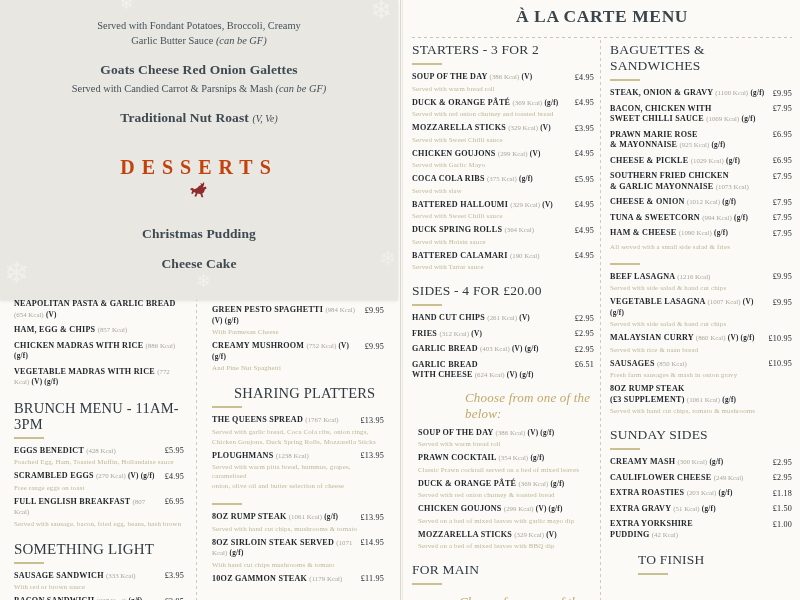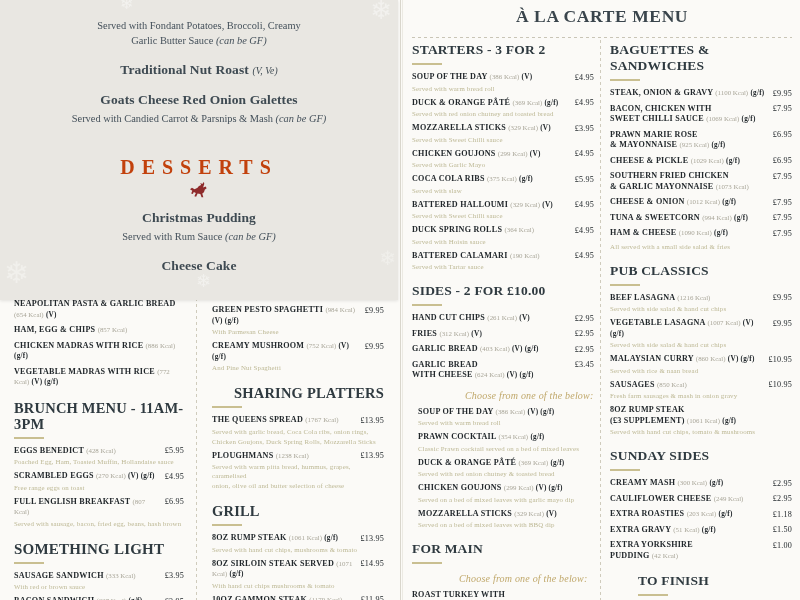--- a/index.html
+++ b/index.html
@@ -59,21 +59,21 @@
   .sf1 { right: 6px; top: -2px; font-size: 26px; }
   .sf2 { right: 2px; top: 248px; font-size: 20px; color: #f0efeb;}
   .sf3 { left: 4px; top: 258px; font-size: 30px; color: #f1f0ec;}
   .sf4 { left: 120px; top: -4px; font-size: 16px; color: #f3f2ef;}
   .sf5 { left: 196px; top: 272px; font-size: 18px; color: #f2f1ee;}
 
   
   .col { position: absolute; }
   .sec-head {
     font-family: "Liberation Serif", serif;
-    font-weight: bold; color: #2f3a40;
+    font-weight: normal; color: #2f3a40;
     font-size: 13.5px; letter-spacing: .2px;
     line-height: 16px;
   }
   .sec-rule {
     width: 30px; height: 2px; background: #c9bf91;
     margin: 5px 0 7px 0;
   }
   .row {
     display: flex; align-items: flex-start;
     justify-content: space-between;
@@ -88,21 +88,21 @@
   .tag  { font-weight: bold; color: #22282c; font-size: 7.2px; }
   .row .pr {
     font-weight: normal; color: #22282c; font-size: 8.1px;
     white-space: nowrap; letter-spacing: .2px; padding-top: .5px;
   }
   .desc {
     color: #bdb894; font-size: 6.9px; line-height: 9px;
     letter-spacing: .15px; margin-top: 1px;
   }
   .choose {
-    color: #c0a86b; font-size: 10px; font-style: italic;
+    color: #c0a86b; font-size: 13px; font-style: italic;
     letter-spacing: .2px; margin: 9px 0 6px 6px; padding-left: 47px;
   }
   .indent { margin-left: 6px; }
 
   .big-title {
     text-align: center; color: #3a454c;
     font-size: 17.5px; font-weight: bold; letter-spacing: .6px;
     padding-top: 6px;
   }
   .dash-rule {
@@ -228,21 +228,20 @@
               <div class="row">
                 <div class="nm">PLOUGHMANS <span class="kcal">(1238 Kcal)</span></div>
                 <div class="pr">£13.95</div>
               </div>
               <div class="desc">Served with warm pitta bread, hummus, grapes, caramelised</div>
               <div class="desc">onion, olive oil and butter selection of cheese</div>
             </div>
           </div>
       </div>
       <div style="margin-top:13px;">
-        <div class="sec-head" style="font-size:14.5px;">GRILL</div>
         <div class="sec-rule"></div>
         <div id="grill-items">
             <div>
               <div class="row">
                 <div class="nm">8OZ RUMP STEAK <span class="kcal">(1061 Kcal)</span> <span class="tag">(g/f)</span></div>
                 <div class="pr">£13.95</div>
               </div>
               <div class="desc">Served with hand cut chips, mushrooms &amp; tomato</div>
             </div>
             <div>
@@ -269,37 +268,36 @@
       <span class="snow sf1">❄</span>
       <span class="snow sf4">❄</span>
       <span class="snow sf2">❄</span>
       <span class="snow sf3">❄</span>
       <span class="snow sf5">❄</span>
       <div id="xmas-mains">
           <div style="margin-top: 14px;">
             <div class="xm-sub">Served with Fondant Potatoes, Broccoli, Creamy<br>Garlic Butter Sauce <i>(can be GF)</i></div>
           </div>
           <div style="margin-top: 14px;">
-            <div class="xm-title">Traditional Nut Roast <i style="font-size:9.5px;font-weight:normal;">(V, Ve)</i></div>
-          </div>
-          <div style="margin-top: 14px;">
             <div class="xm-title">Goats Cheese Red Onion Galettes</div>
             <div class="xm-sub">Served with Candied Carrot &amp; Parsnips &amp; Mash <i>(can be GF)</i></div>
+          </div>
+          <div style="margin-top: 14px;">
+            <div class="xm-title">Traditional Nut Roast <i style="font-size:9.5px;font-weight:normal;">(V, Ve)</i></div>
           </div>
         </div>
       <div class="xm-head">DESSERTS</div>
       <div class="deer">
         <svg width="22" height="18" viewBox="0 0 24 20" aria-hidden="true">
           <path d="M17.5 4.5c.6-1.2.3-2.6-.4-3.3-.2.9-.8 1.6-1.5 2-.6-.6-1.5-.9-2.4-.8.6.5 1 1.2 1.1 2-1.6.4-3 1.5-3.9 3L7 9.2 4.2 7.5 2 9.3l2.6 1.6-1.3 3 1.9.6 1-2.4 2.3 1.3-1.6 3.5 1.9.6 1.7-3.6 3 .6 1.3 3.5h2l-1.2-4.1c1.6-.9 2.6-2.5 2.7-4.3l2.2-1.6-1.1-1.8-2.9 1.1z" fill="#8e2b2b"></path>
         </svg>
       </div>
       <div id="xmas-desserts">
-          <div style="margin-top: 6px;">
+          <div style="margin-top: 22px;">
             <div class="xm-title">Christmas Pudding</div>
-            <div class="xm-sub">Served with Rum Sauce <i>(can be GF)</i></div>
           </div>
           <div style="margin-top: 14px;">
             <div class="xm-title">Cheese Cake</div>
           </div>
         </div>
     </div>
   </div>
 
   <div class="vdivider" style="left:400px;"></div>
   <div class="vdivider" style="left:402px; background:#eceae3;"></div>
@@ -365,21 +363,21 @@
           <div>
             <div class="row">
               <div class="nm">BATTERED CALAMARI <span class="kcal">(190 Kcal)</span></div>
               <div class="pr">£4.95</div>
             </div>
             <div class="desc">Served with Tartar sauce</div>
           </div>
         </div>
 
       <div style="margin-top:12px;">
-        <div class="sec-head">SIDES - 2 FOR £10.00</div>
+        <div class="sec-head">SIDES - 4 FOR £20.00</div>
         <div class="sec-rule"></div>
         <div id="sides-items">
             <div>
               <div class="row">
                 <div class="nm">HAND CUT CHIPS <span class="kcal">(261 Kcal)</span> <span class="tag">(V)</span></div>
                 <div class="pr">£2.95</div>
               </div>
             </div>
             <div>
               <div class="row">
@@ -389,21 +387,21 @@
             </div>
             <div>
               <div class="row">
                 <div class="nm">GARLIC BREAD <span class="kcal">(403 Kcal)</span> <span class="tag">(V) (g/f)</span></div>
                 <div class="pr">£2.95</div>
               </div>
             </div>
             <div>
               <div class="row">
                 <div class="nm">GARLIC BREAD<br>WITH CHEESE <span class="kcal">(624 Kcal)</span> <span class="tag">(V) (g/f)</span></div>
-                <div class="pr">£3.45</div>
+                <div class="pr">£6.51</div>
               </div>
             </div>
           </div>
         <div class="choose">Choose from one of the below:</div>
         <div id="sides-choices" class="indent">
             <div>
               <div class="row">
                 <div class="nm">SOUP OF THE DAY <span class="kcal">(386 Kcal)</span> <span class="tag">(V) (g/f)</span></div>
               </div>
               <div class="desc">Served with warm bread roll</div>
@@ -498,21 +496,20 @@
           <div>
             <div class="row">
               <div class="nm">HAM &amp; CHEESE <span class="kcal">(1090 Kcal)</span> <span class="tag">(g/f)</span></div>
               <div class="pr">£7.95</div>
             </div>
           </div>
         </div>
       <div class="desc" style="margin-top:3px;">All served with a small side salad &amp; fries</div>
 
       <div style="margin-top:12px;">
-        <div class="sec-head">PUB CLASSICS</div>
         <div class="sec-rule"></div>
         <div id="pub-items">
             <div>
               <div class="row">
                 <div class="nm">BEEF LASAGNA <span class="kcal">(1216 Kcal)</span></div>
                 <div class="pr">£9.95</div>
               </div>
               <div class="desc">Served with side salad &amp; hand cut chips</div>
             </div>
             <div>

